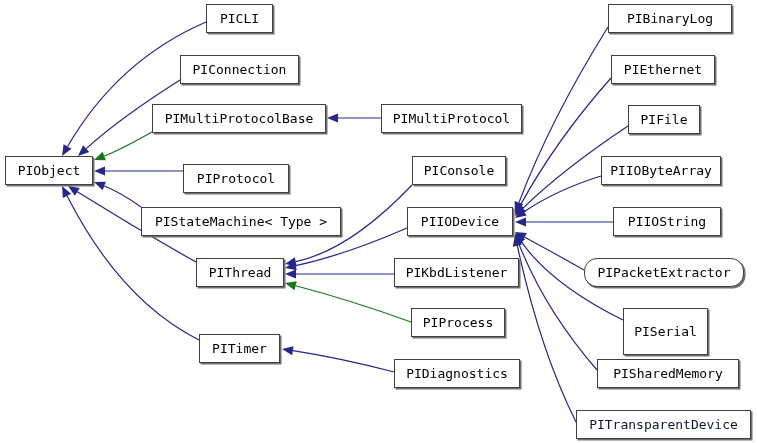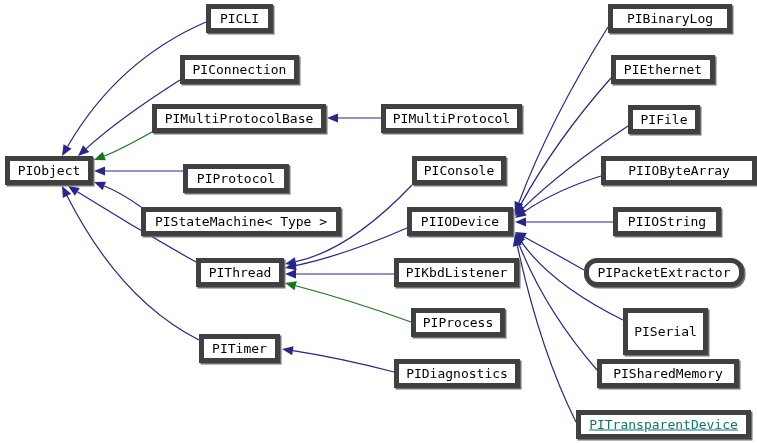--- a/index.html
+++ b/index.html
@@ -19,21 +19,21 @@
     position: absolute;
     left: 0;
     top: 0;
     width: 757px;
     height: 443px;
     pointer-events: none;
   }
   .node {
     position: absolute;
     box-sizing: border-box;
-    border: 5px solid #eab308;
+    border: 1px solid #eab308;
     background: #ffffff;
     color: #000000;
     font-family: "DejaVu Sans Mono", "Liberation Mono", monospace;
     font-size: 13px;
     line-height: 1;
     display: flex;
     align-items: center;
     justify-content: center;
     white-space: nowrap;
     box-shadow: 1.5px 1.5px 0 0 #707070;
@@ -140,32 +140,32 @@
       </div>
       <div class="node" style="left: 608px; top: 4px; width: 124px; height: 29px; border-color: rgb(64, 64, 64); background: rgb(255, 255, 255); color: #000000; box-shadow: rgb(112, 112, 112) 1.5px 1.5px 0px 0px;">
         <span class="lbl">PIBinaryLog</span>
       </div>
       <div class="node" style="left: 611px; top: 55px; width: 104px; height: 29px; border-color: rgb(64, 64, 64); background: rgb(255, 255, 255); color: rgb(0, 0, 0); box-shadow: rgb(112, 112, 112) 1.5px 1.5px 0px 0px;">
         <span class="lbl">PIEthernet</span>
       </div>
       <div class="node" style="left: 628px; top: 105px; width: 72px; height: 29px; border-color: rgb(64, 64, 64); background: rgb(255, 255, 255); color: rgb(0, 0, 0); box-shadow: rgb(112, 112, 112) 1.5px 1.5px 0px 0px;">
         <span class="lbl">PIFile</span>
       </div>
-      <div class="node" style="left: 601px; top: 156px; width: 156px; height: 29px; border-color: rgb(64, 64, 64); background: rgb(255, 255, 255); color: rgb(0, 0, 0); box-shadow: rgb(112, 112, 112) 1.5px 1.5px 0px 0px;">
+      <div class="node" style="left: 601px; top: 156px; width: 120px; height: 29px; border-color: rgb(64, 64, 64); background: rgb(255, 255, 255); color: rgb(0, 0, 0); box-shadow: rgb(112, 112, 112) 1.5px 1.5px 0px 0px;">
         <span class="lbl">PIIOByteArray</span>
       </div>
       <div class="node" style="left: 613px; top: 207px; width: 108px; height: 29px; border-color: rgb(64, 64, 64); background: rgb(255, 255, 255); color: rgb(0, 0, 0); box-shadow: rgb(112, 112, 112) 1.5px 1.5px 0px 0px;">
         <span class="lbl">PIIOString</span>
       </div>
       <div class="node" style="left: 584px; top: 258px; width: 160px; height: 29px; border-color: rgb(64, 64, 64); background: rgb(255, 255, 255); color: rgb(0, 0, 0); box-shadow: rgb(112, 112, 112) 1.5px 1.5px 0px 0px; border-radius: 13px;">
         <span class="lbl">PIPacketExtractor</span>
       </div>
       <div class="node" style="left: 623px; top: 308px; width: 85px; height: 47px; border-color: rgb(64, 64, 64); background: rgb(255, 255, 255); color: rgb(0, 0, 0); box-shadow: rgb(112, 112, 112) 1.5px 1.5px 0px 0px;">
         <span class="lbl">PISerial</span>
       </div>
       <div class="node" style="left: 597px; top: 359px; width: 142px; height: 29px; border-color: rgb(64, 64, 64); background: rgb(255, 255, 255); color: rgb(0, 0, 0); box-shadow: rgb(112, 112, 112) 1.5px 1.5px 0px 0px;">
         <span class="lbl">PISharedMemory</span>
       </div>
-      <div class="node" style="left: 576px; top: 410px; width: 175px; height: 29px; border-color: rgb(64, 64, 64); background: rgb(255, 255, 255); color: #0f766e; box-shadow: rgb(112, 112, 112) 1.5px 1.5px 0px 0px; text-decoration: underline;">
+      <div class="node" style="left: 576px; top: 410px; width: 175px; height: 29px; border-color: rgb(64, 64, 64); background: rgb(255, 255, 255); color: #0f172a; box-shadow: rgb(112, 112, 112) 1.5px 1.5px 0px 0px;">
         <span class="lbl">PITransparentDevice</span>
       </div>
     </div>
 </div>
 
 </body></html>

